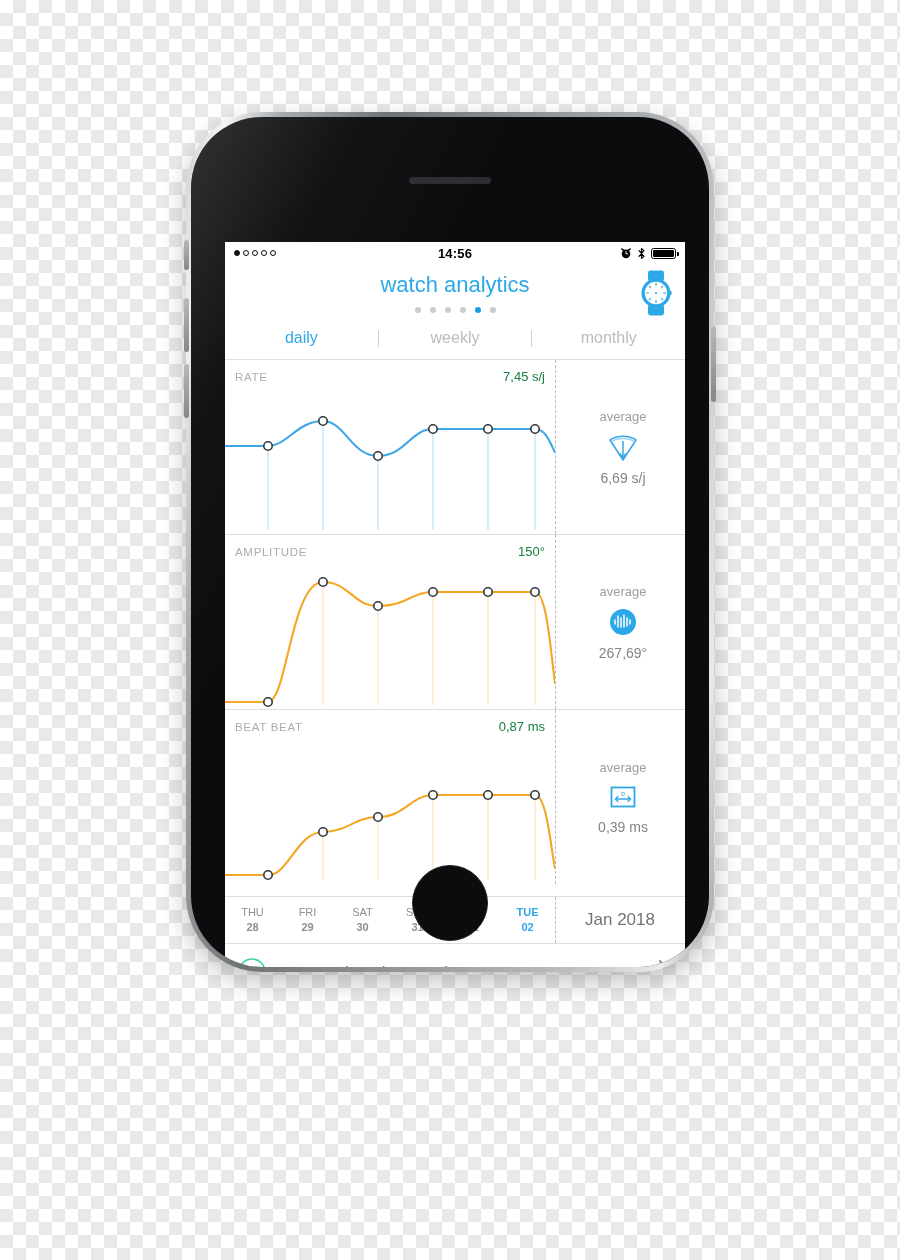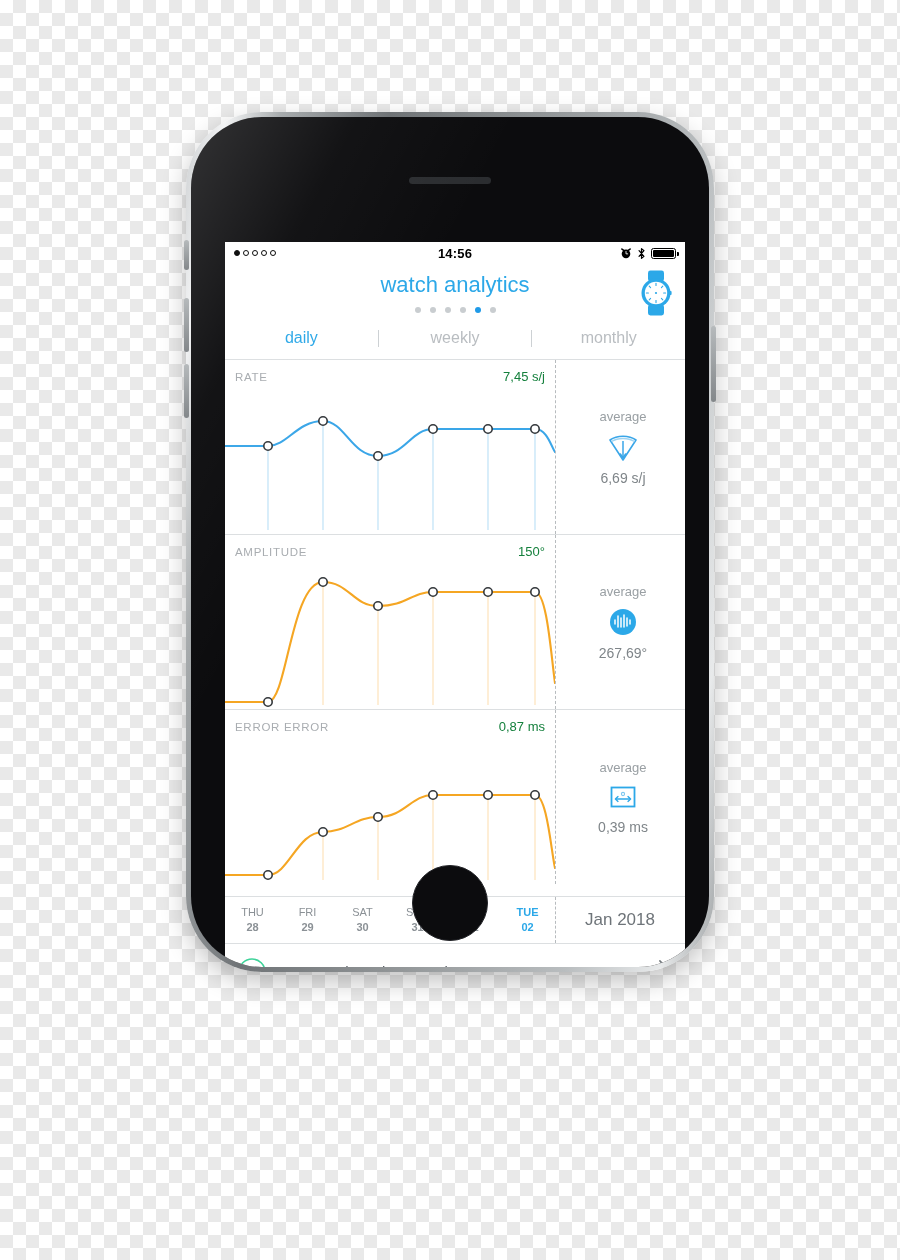--- a/index.html
+++ b/index.html
@@ -361,21 +361,21 @@
                   <line x1="24" y1="15" x2="24" y2="19"></line>
                 </g>
               </svg>
               <div class="avg-value">267,69°</div>
             </div>
           </div>
 
           <div class="chart-row">
             <div class="chart-left">
               <div class="chart-head">
-                <span class="chart-label">ERROR ERROR</span>
+                <span class="chart-label">BEAT BEAT</span>
                 <span class="chart-max">0,87 ms</span>
               </div>
               <svg class="chart-svg" viewBox="0 0 330 175">
                 <g stroke="#fde3bb" stroke-width="1.2">
                   <line x1="43" y1="164" x2="43" y2="170"></line>
                   <line x1="98" y1="122" x2="98" y2="170"></line>
                   <line x1="153" y1="107" x2="153" y2="170"></line>
                   <line x1="208" y1="85" x2="208" y2="170"></line>
                   <line x1="263" y1="85" x2="263" y2="170"></line>
                   <line x1="310" y1="85" x2="310" y2="170"></line>

